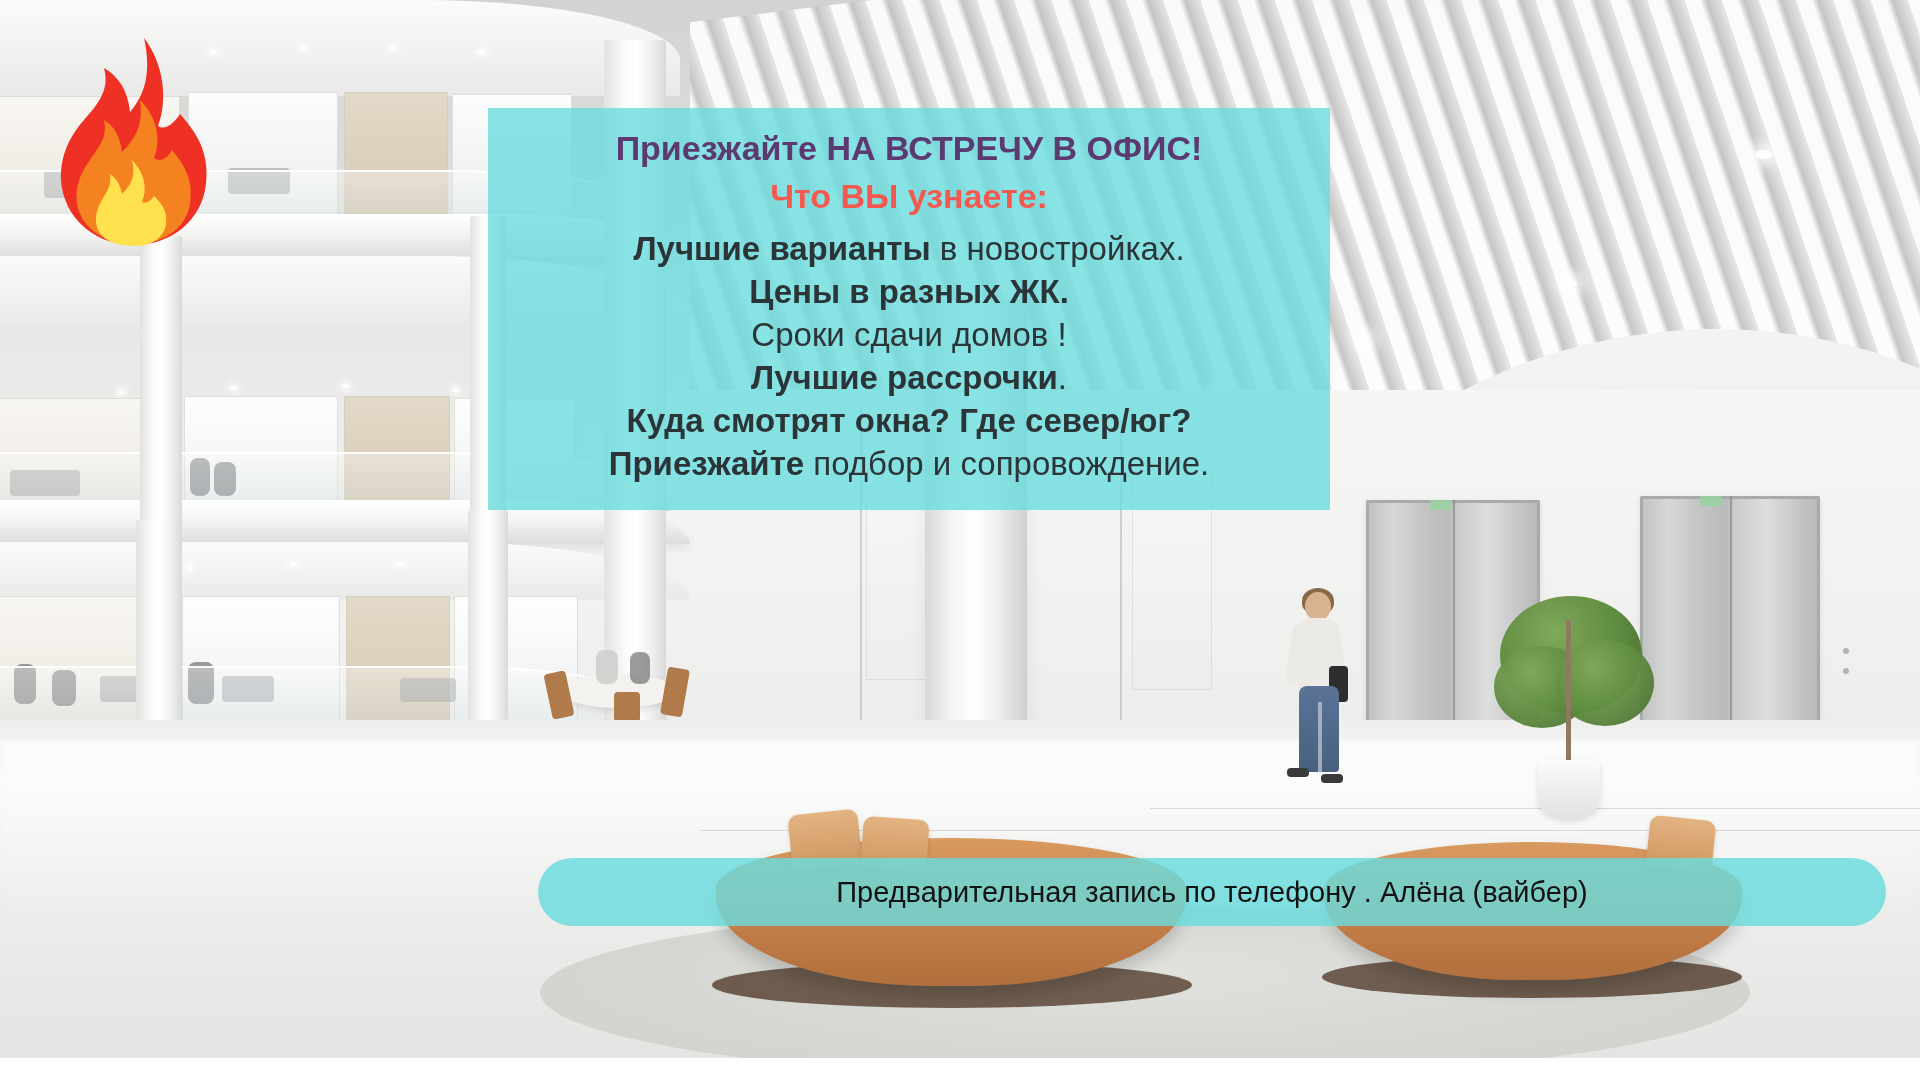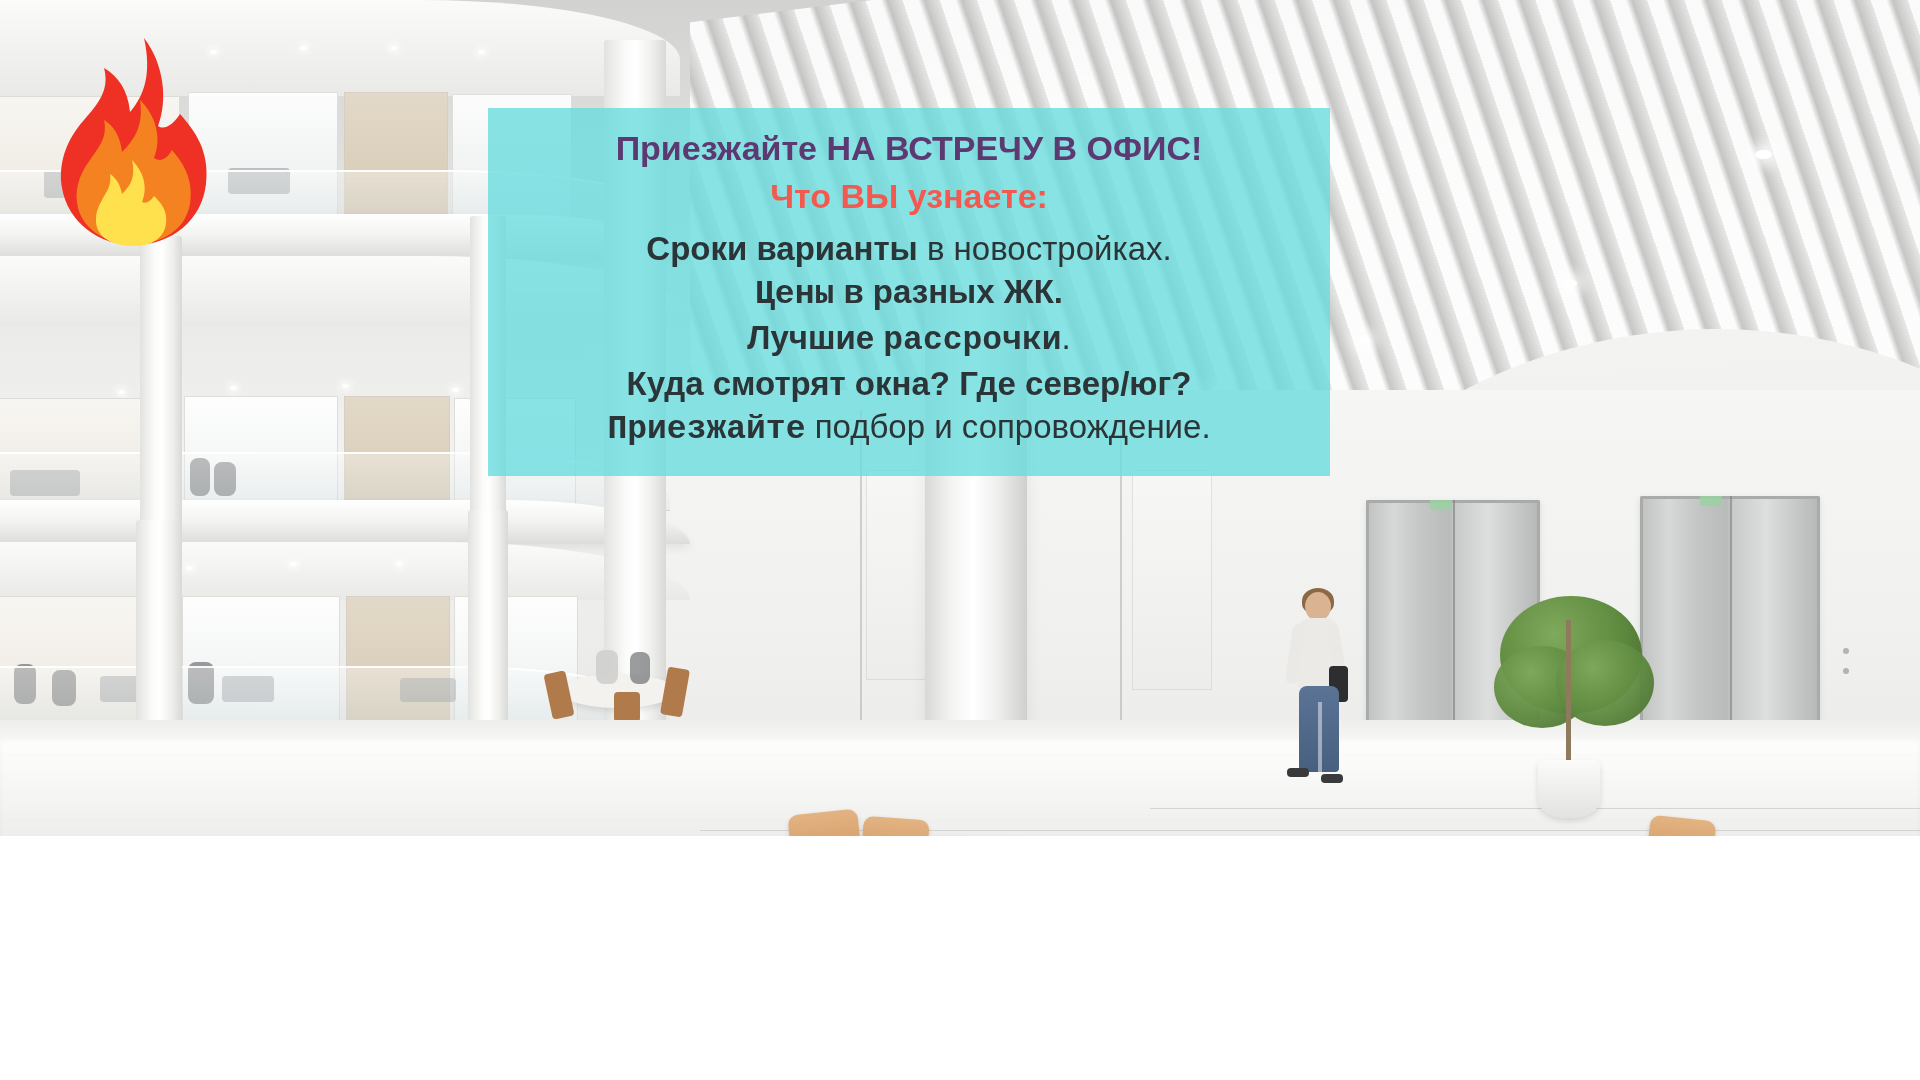--- a/index.html
+++ b/index.html
@@ -7,21 +7,21 @@
     padding: 0;
     background: #ffffff;
   }
   body {
     font-family: "Liberation Sans", sans-serif;
   }
 
   #poster {
     position: relative;
     width: 1920px;
-    height: 836px;
+    height: 1058px;
     overflow: hidden;
     background: #d8d8d6;
   }
 
   
   .photo {
     position: absolute;
     inset: 0;
     overflow: hidden;
   }
@@ -324,21 +324,21 @@
   }
   .panel .ln {
     display: block;
     font-size: 33px;
     color: #2b3437;
     white-space: nowrap;
   }
   .ln.headline { font-weight: bold; color: #5c3a71; font-size: 34px; margin-bottom: 4px; }
   .ln.sub { font-weight: bold; color: #f4594f; font-size: 34px; margin-bottom: 10px; text-align: center; }
   .ln b { font-weight: bold; color: #2b3437; }
-  .red { color: #f4594f; font-family: Liberation Mono, monospace; }
+  .red { color: #f4594f; }
   .ln.plain { font-weight: normal; }
 
   
   .pill {
     position: absolute;
     left: 538px; top: 858px;
     width: 1348px; height: 68px;
     background: rgba(106, 220, 222, 0.82);
     border-radius: 34px;
     display: flex;
@@ -507,24 +507,25 @@
       <path d="M96 4 C104 40 96 62 82 78 C80 56 70 42 56 34 C62 56 50 70 36 86 C18 106 10 130 14 154 C20 188 50 211 86 211 C124 211 154 186 158 150 C162 116 146 96 132 80 C124 92 116 96 110 92 C120 66 116 30 96 4 Z" fill="#ee3124"></path>
       <path d="M92 66 C96 92 86 106 74 118 C72 102 66 92 56 86 C60 104 50 114 42 126 C30 142 26 158 30 174 C36 196 58 210 86 210 C116 210 138 194 142 170 C146 144 134 128 124 116 C118 126 112 128 106 124 C114 104 108 82 92 66 Z" fill="#f58220"></path>
       <path d="M84 126 C88 144 82 152 74 160 C72 150 68 144 62 140 C64 152 58 158 54 166 C48 176 46 186 50 196 C56 208 70 212 86 212 C104 212 116 204 118 190 C120 176 112 168 106 162 C102 168 98 170 94 168 C100 154 96 138 84 126 Z" fill="#ffe14d"></path>
     </svg>
   </div>
 
   <div class="panel">
     <span class="ln headline">Приезжайте НА ВСТРЕЧУ В ОФИС!</span>
     <span class="ln sub">Что ВЫ узнаете:</span>
 
-    <span class="ln"><b>Сроки варианты</b><span> в новостройках.</span></span>
+    <span class="ln"><b>Лучшие варианты</b><span> в новостройках.</span></span>
 
     <span class="ln"><b class="red">Цены</b><b> в разных ЖК.</b></span>
 
+    <span class="ln plain">Сроки сдачи домов !</span>
 
     <span class="ln"><b>Лучшие </b><b class="red">рассрочки</b><span>.</span></span>
 
     <span class="ln"><b>Куда смотрят окна? Где север/юг?</b></span>
 
     <span class="ln"><b class="red">Приезжайте</b><span> подбор и сопровождение.</span></span>
   </div>
 
   <div class="pill">
     <span>Предварительная запись по телефону . Алёна (вайбер)</span>

